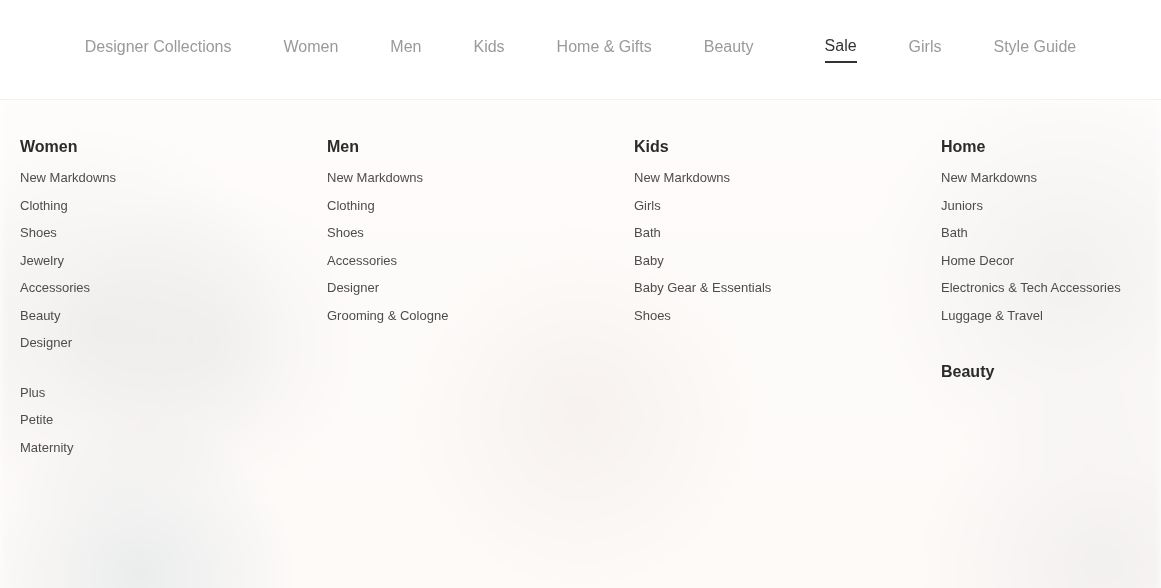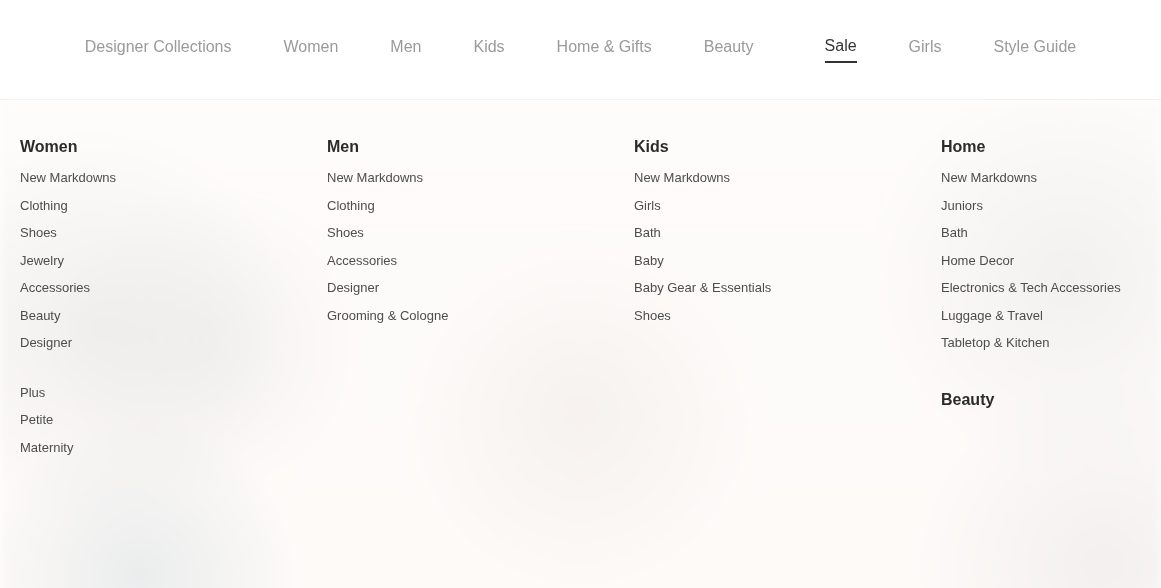--- a/index.html
+++ b/index.html
@@ -142,18 +142,17 @@
         <a class="col-link">Shoes</a>
       </div>
       <div class="col col-home">
         <div class="col-heading">Home</div>
         <a class="col-link">New Markdowns</a>
         <a class="col-link">Juniors</a>
         <a class="col-link">Bath</a>
         <a class="col-link">Home Decor</a>
         <a class="col-link">Electronics &amp; Tech Accessories</a>
         <a class="col-link">Luggage &amp; Travel</a>
-        <a class="col-link">Tabletop &amp; Kitchen</a>
         <div class="section-gap"></div>
         <div class="col-heading">Beauty</div>
       </div>
     </div>
 </div>
 
 </body></html>

